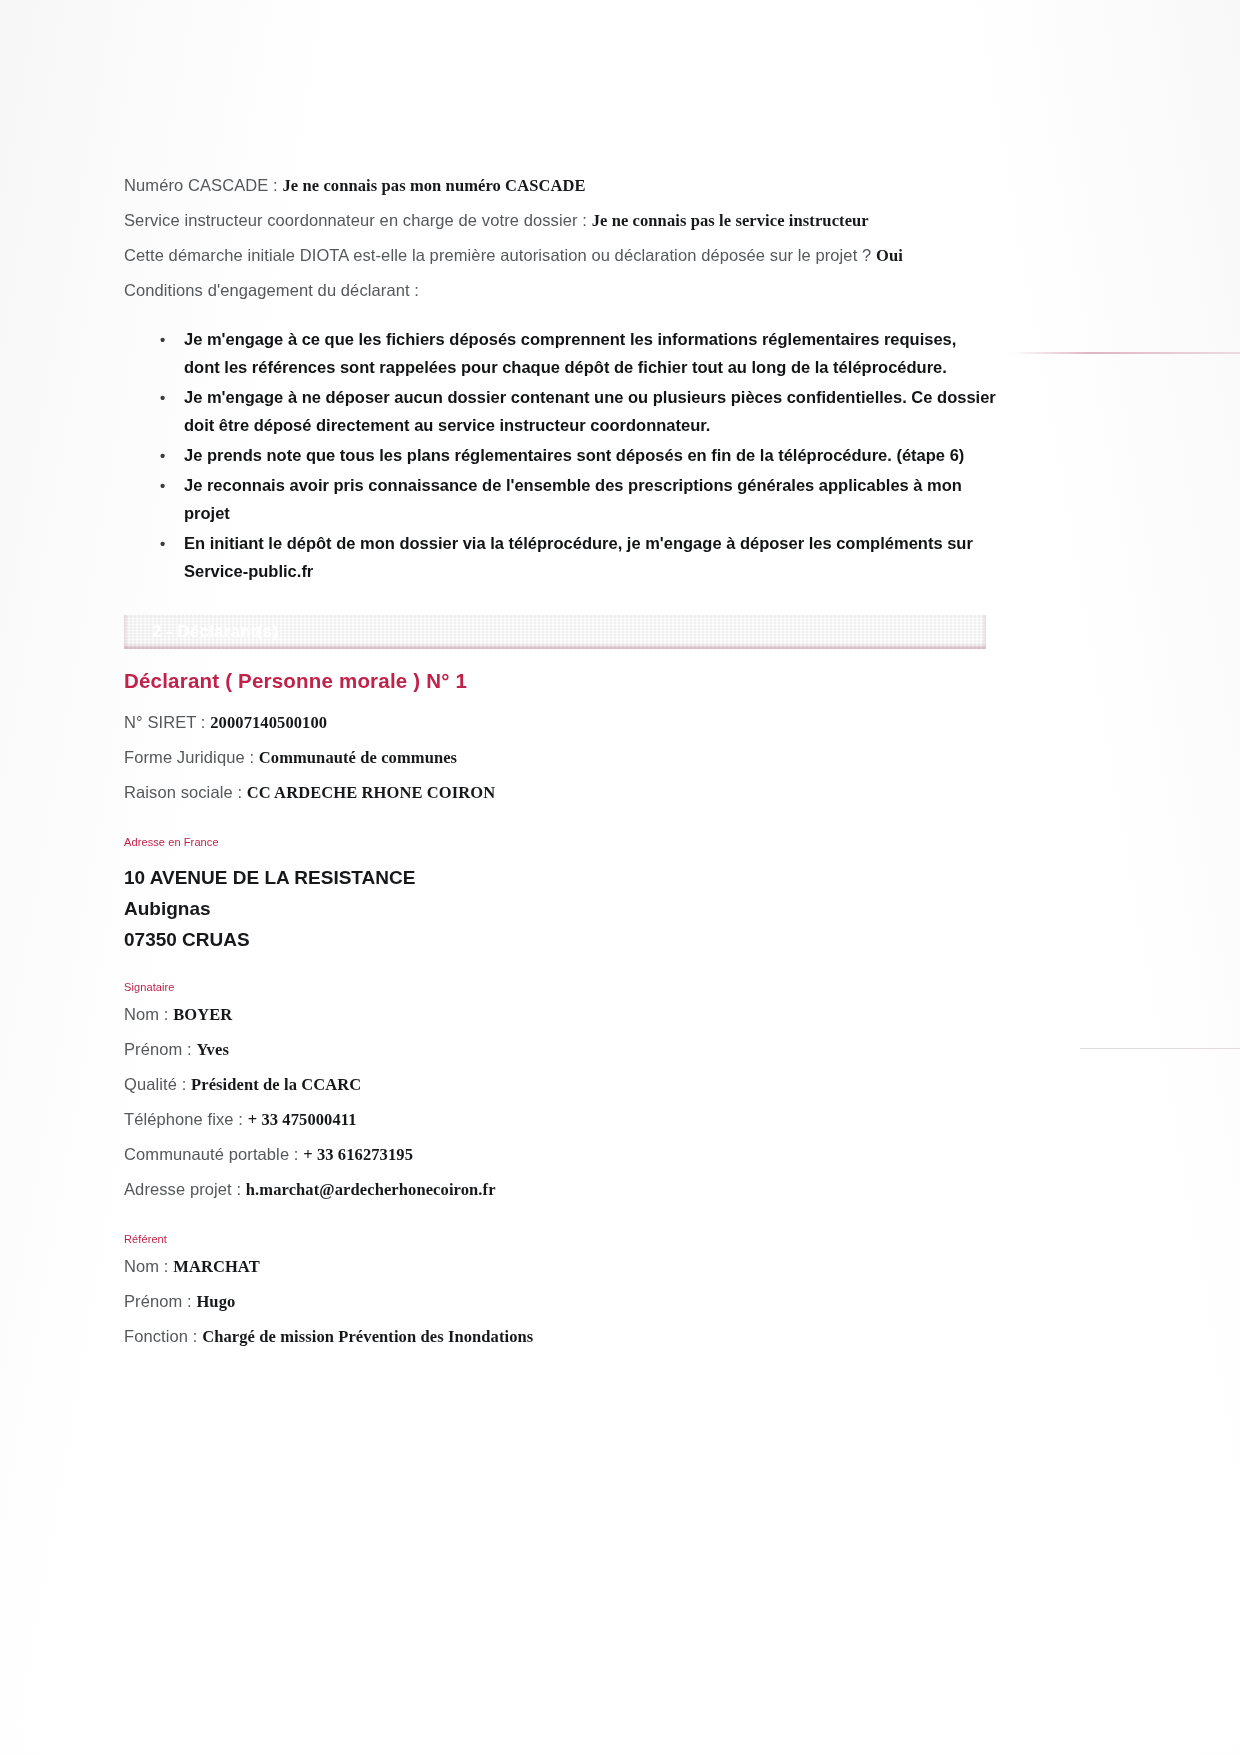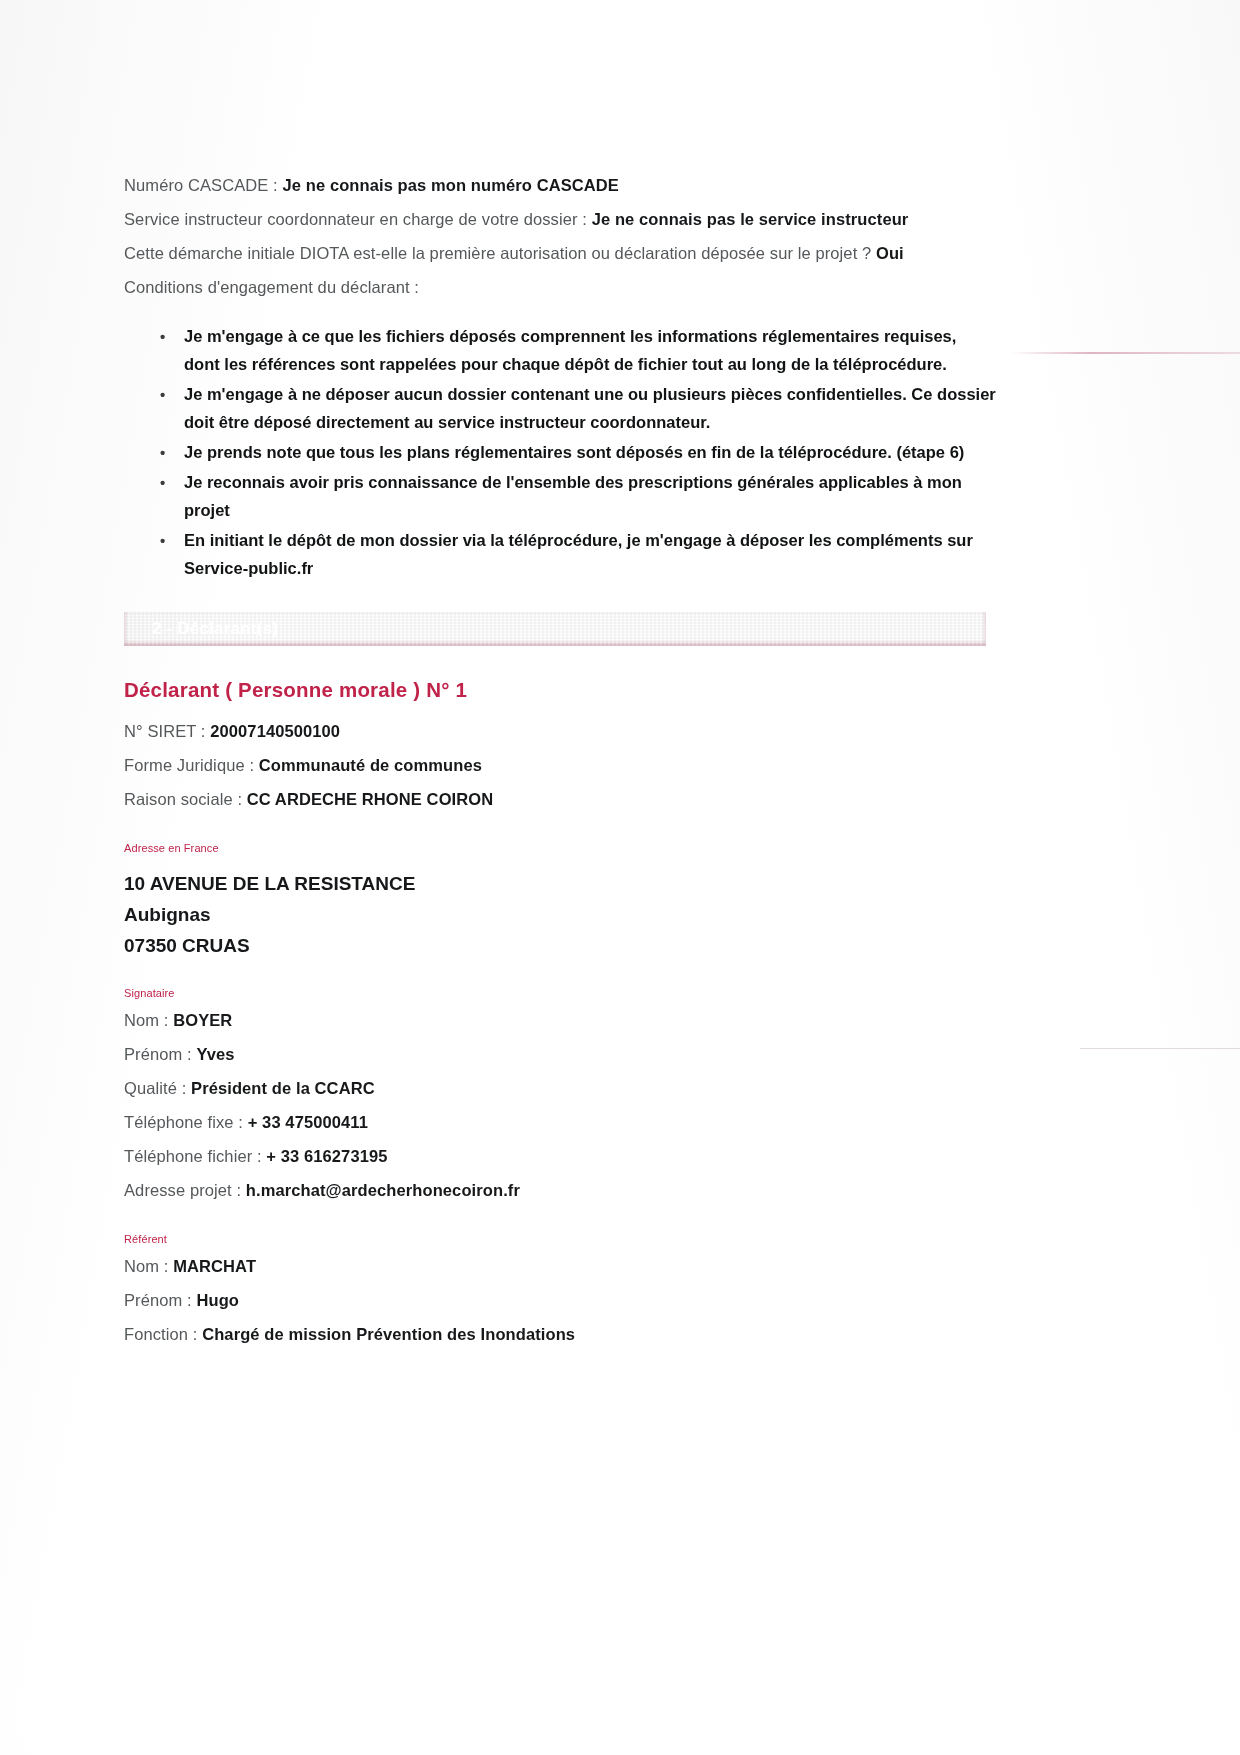--- a/index.html
+++ b/index.html
@@ -38,20 +38,21 @@
   .line {
     font-size: 16.5px;
     line-height: 34px;
     color: #55585a;           
     letter-spacing: 0.1px;
     white-space: nowrap;
   }
   .line b {
     color: #16181a;
     font-weight: bold;
+    font-family: Liberation Serif, serif;
   }
 
   
   ul.engagements {
     list-style: none;
     margin: 18px 0 0 0;
     padding: 0 0 0 36px;
   }
   ul.engagements li {
     position: relative;
@@ -103,21 +104,21 @@
     z-index: 2;
     color: #ffffff;
     font-size: 17px;
     font-weight: bold;
     padding-left: 28px;
     letter-spacing: 0.2px;
   }
 
   
   .h-big {
-    margin-top: 32px;
+    margin-top: 20px;
     font-size: 20.5px;
     font-weight: bold;
     color: #c0224a;
     letter-spacing: 0.2px;
   }
   .h-small {
     margin-top: 26px;
     margin-bottom: 4px;
     font-size: 11px;
     font-weight: normal;
@@ -246,21 +247,21 @@
       </div>
       <div class="line">
         <span>Qualité :</span>
         <b>Président de la CCARC</b>
       </div>
       <div class="line">
         <span>Téléphone fixe :</span>
         <b>+ 33 475000411</b>
       </div>
       <div class="line">
-        <span>Téléphone fichier :</span>
+        <span>Communauté portable :</span>
         <b>+ 33 616273195</b>
       </div>
       <div class="line">
         <span>Adresse projet :</span>
         <b>h.marchat@ardecherhonecoiron.fr</b>
       </div>
     </div>
 
     <div class="h-small">Référent</div>
     <div>

